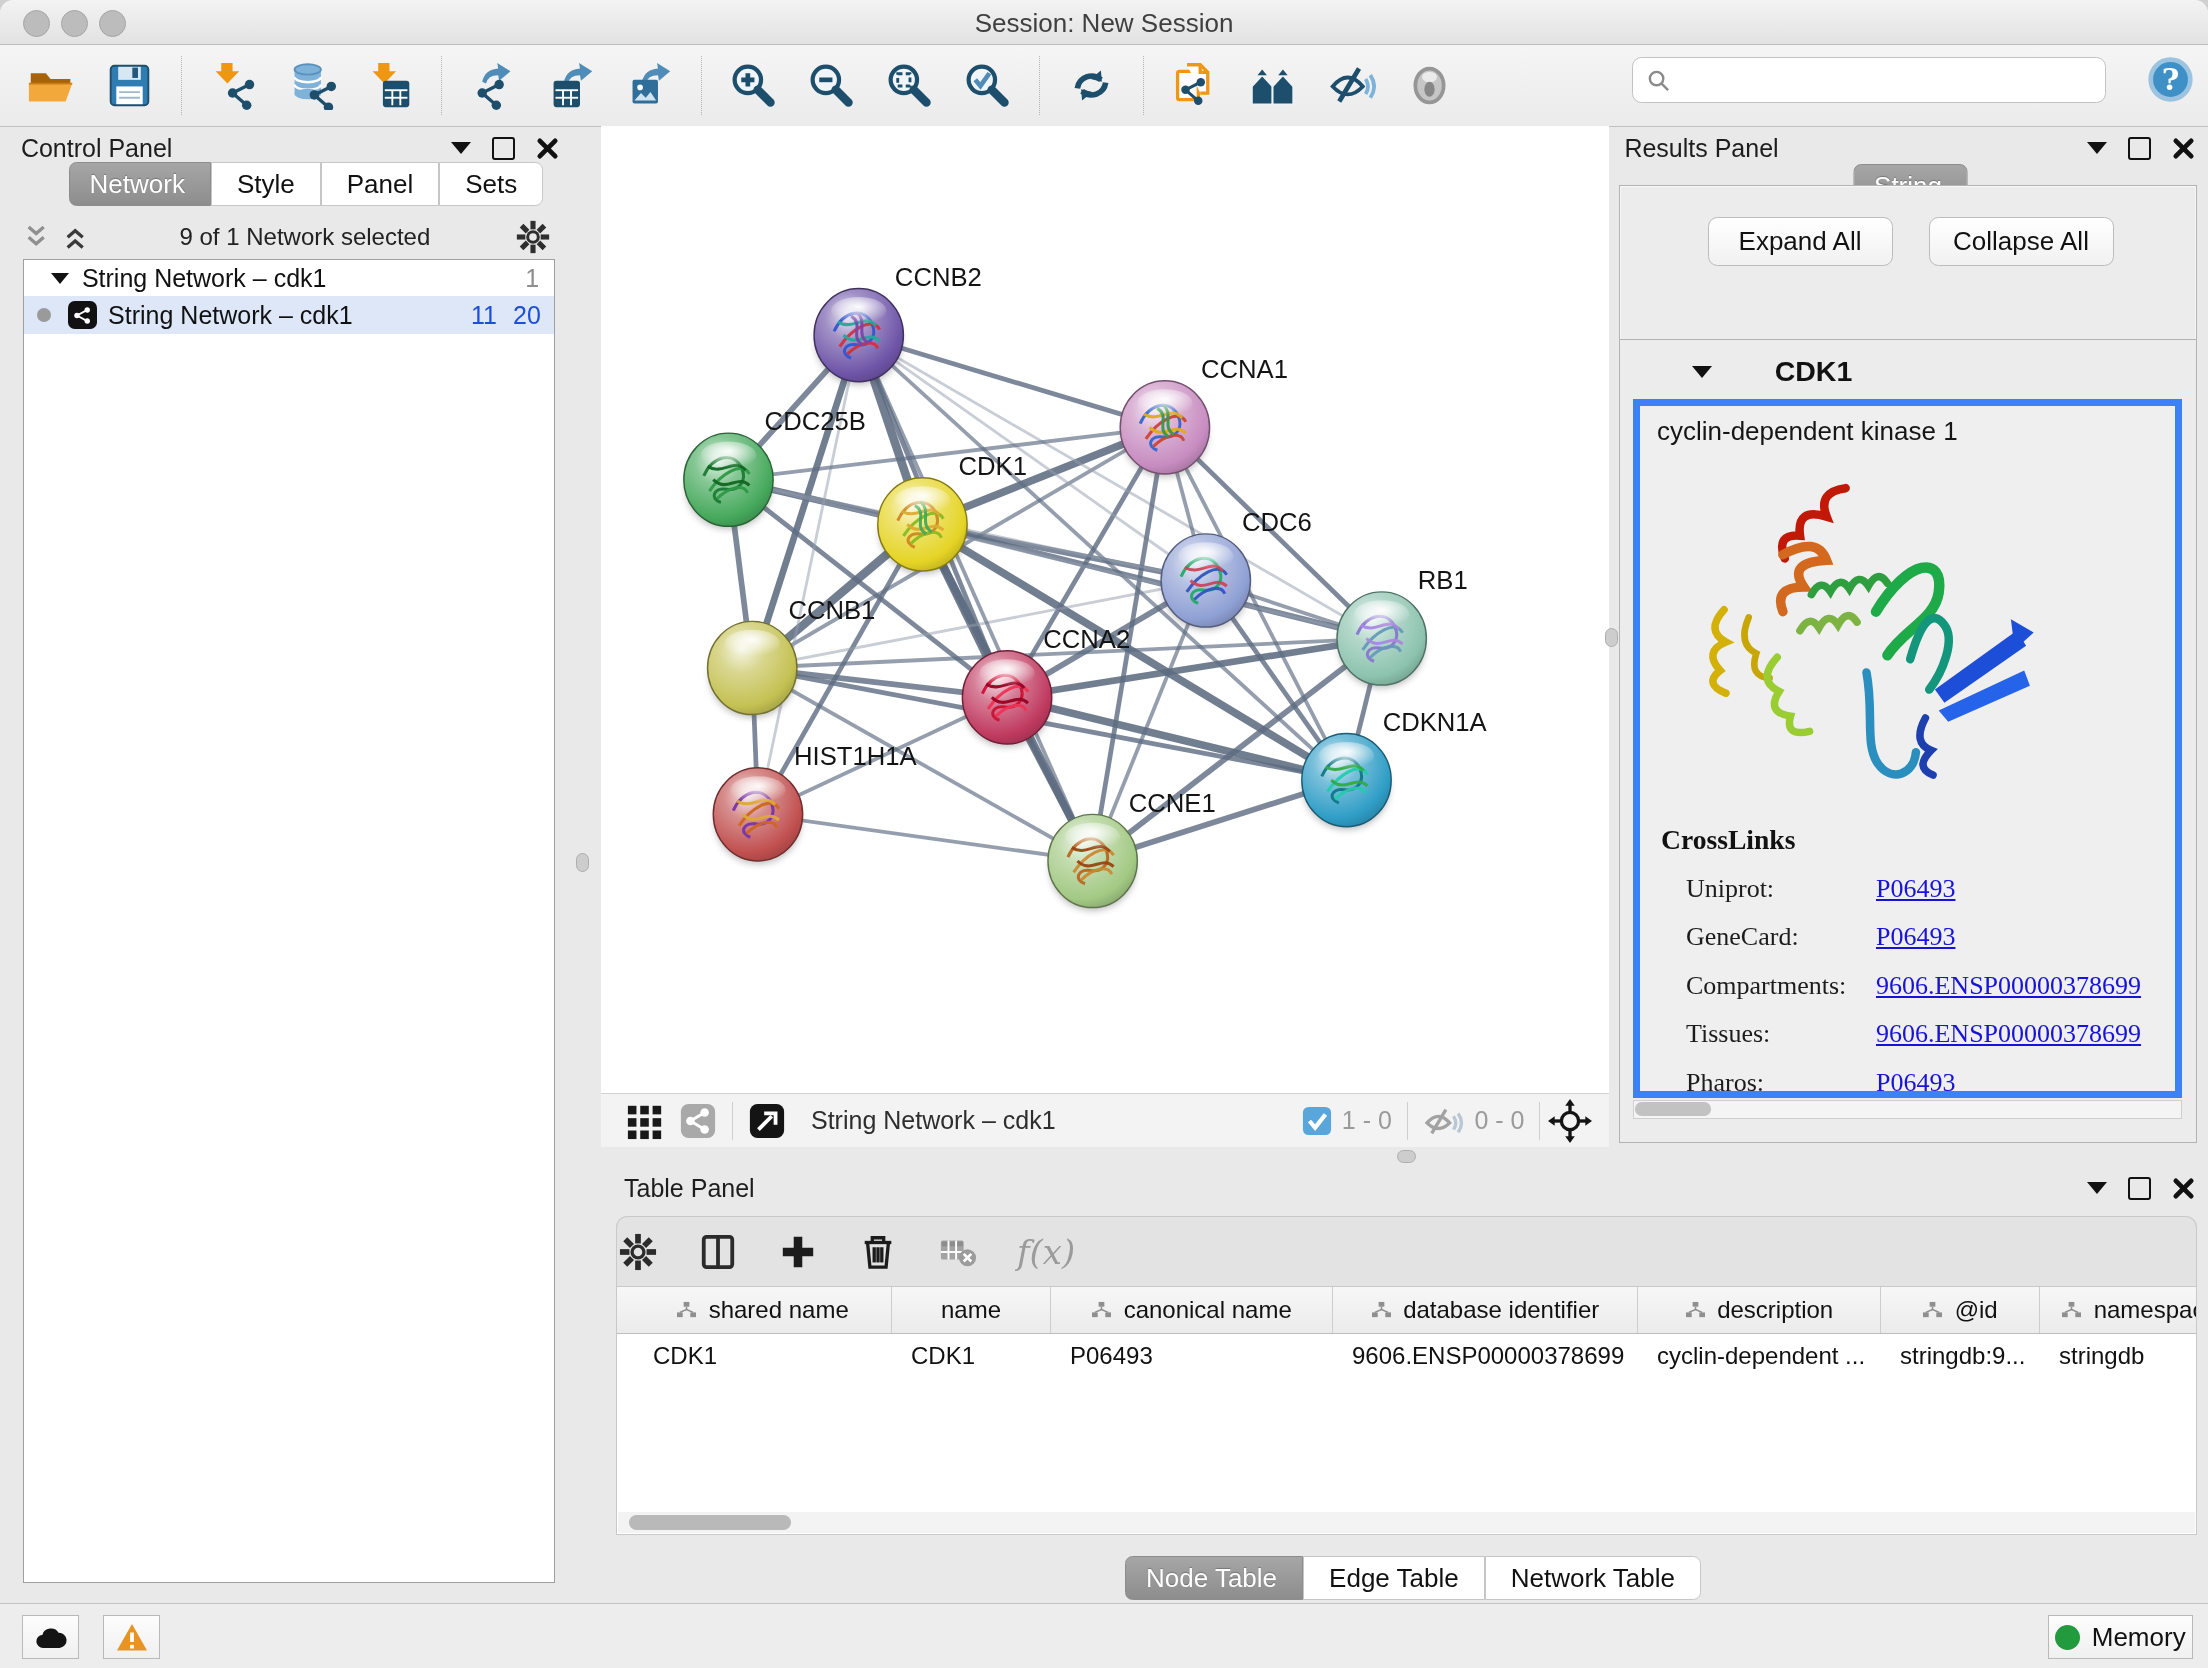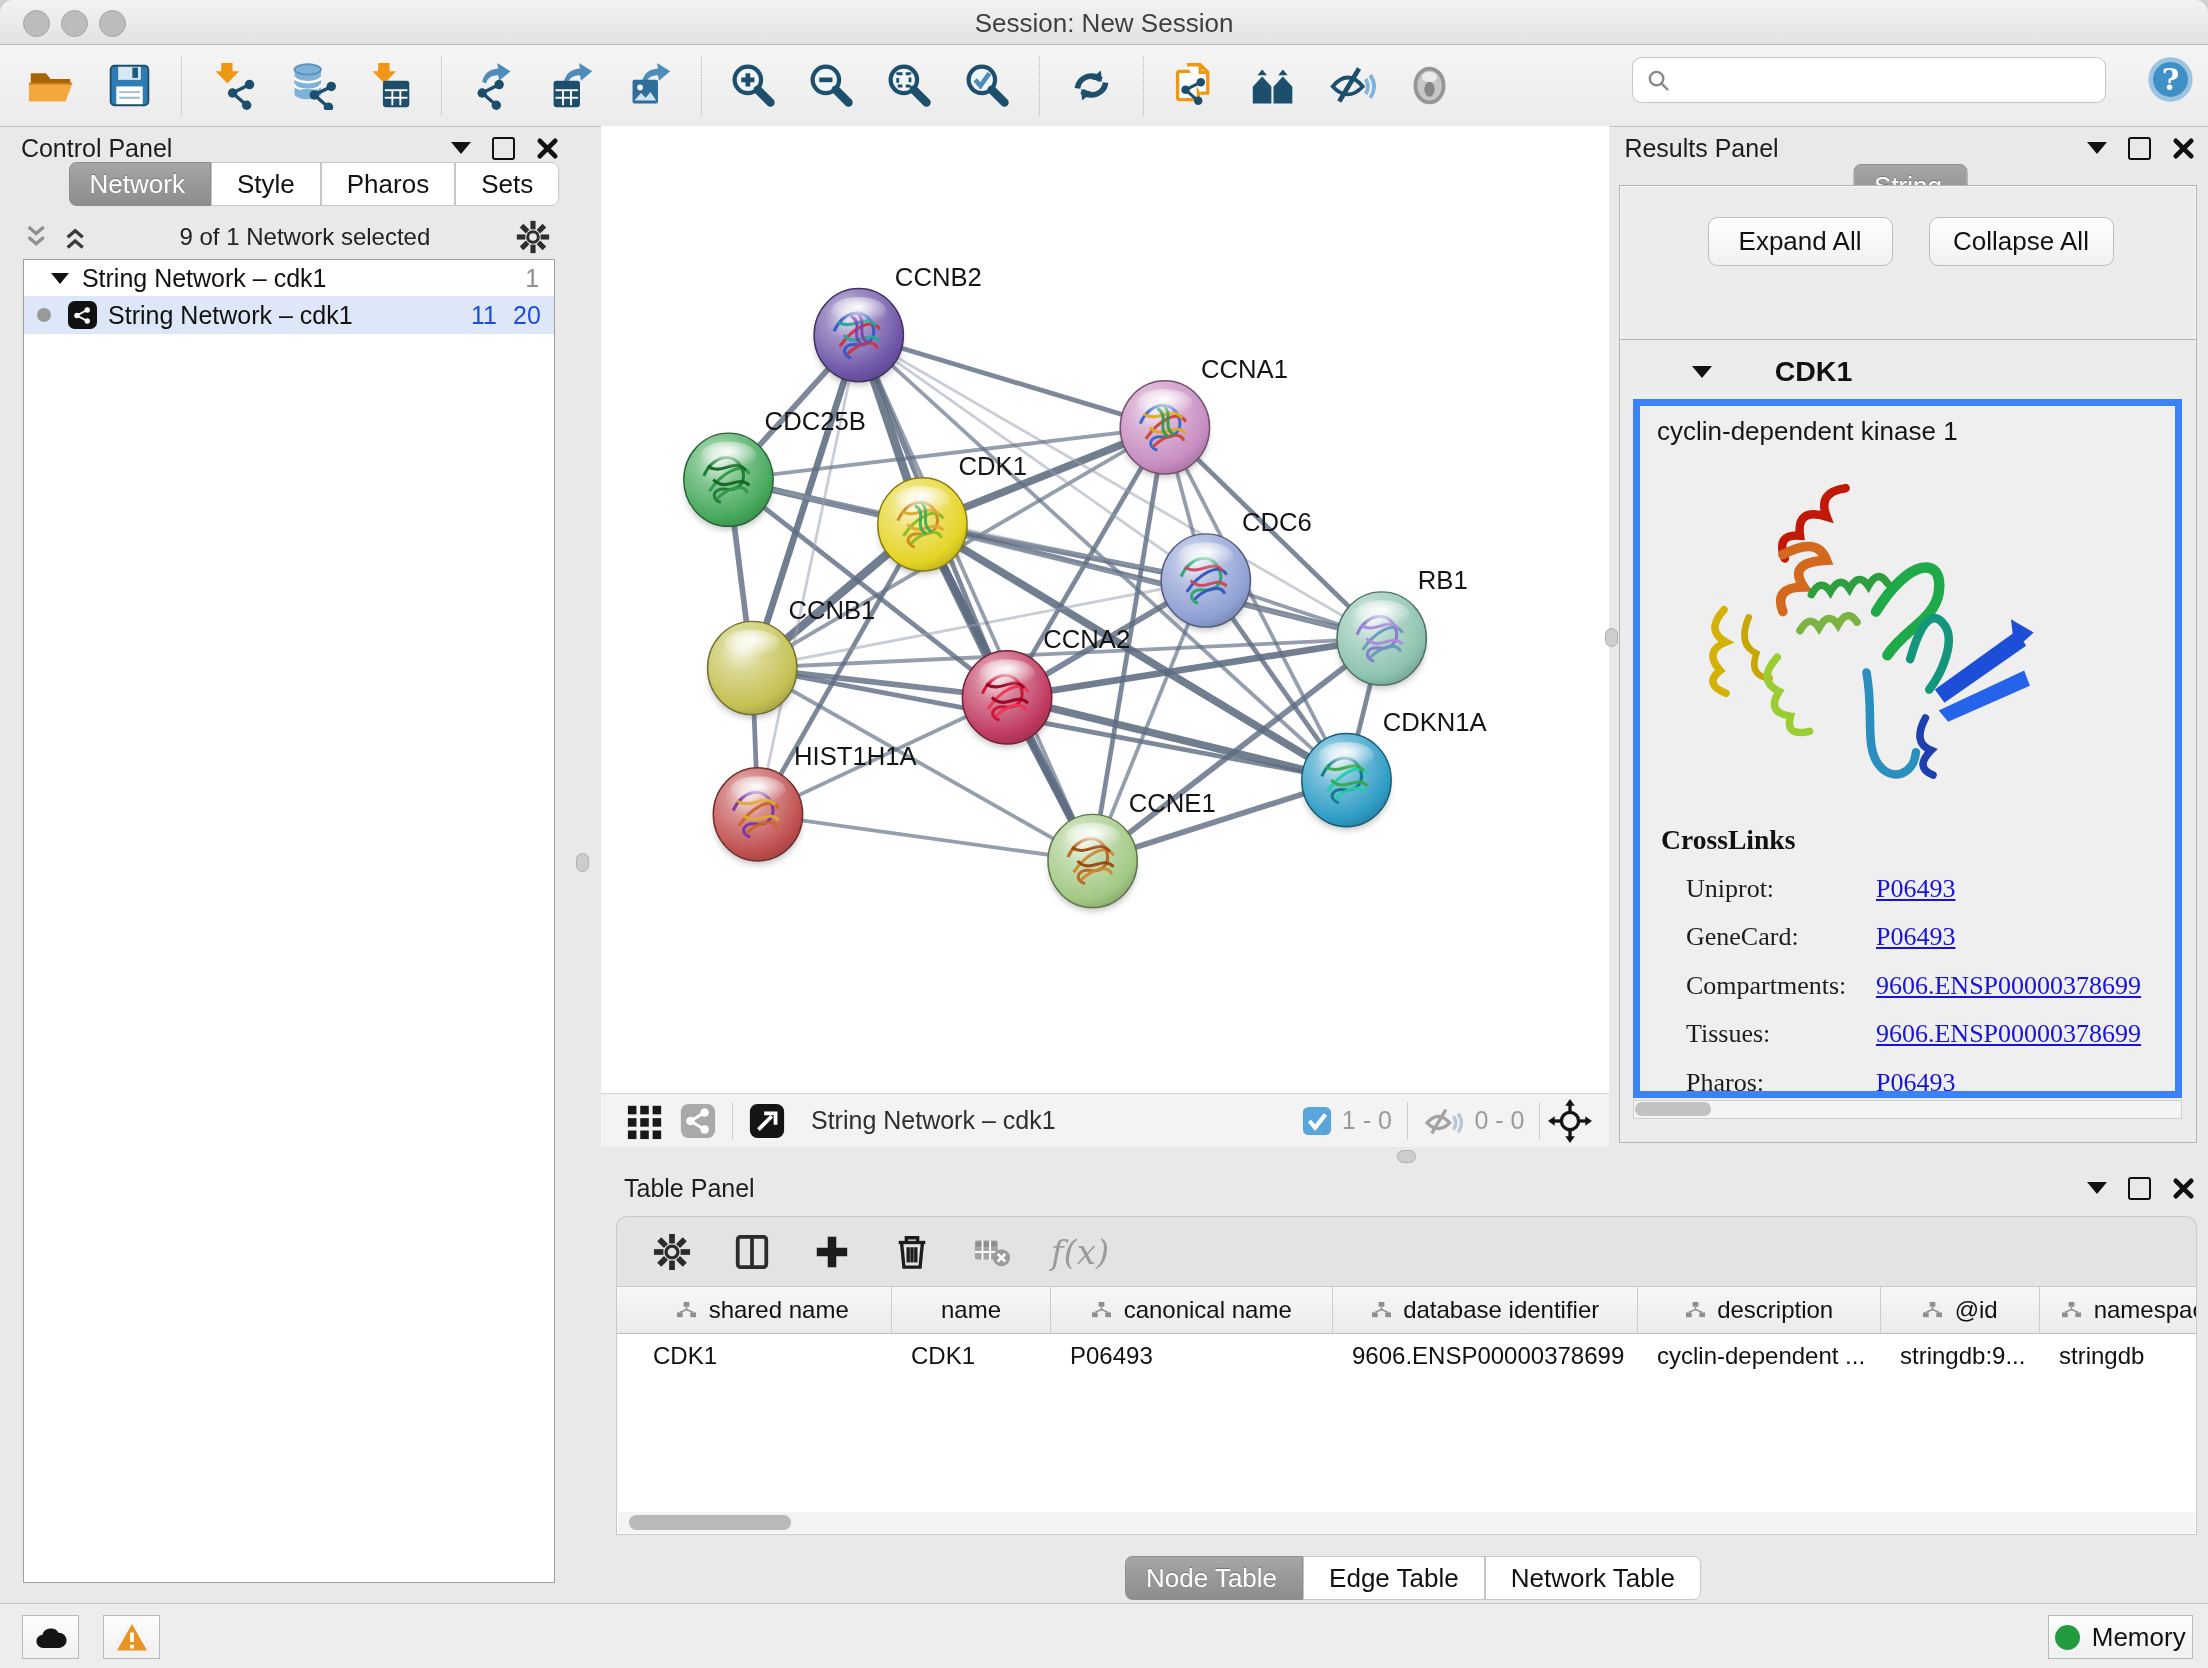--- a/index.html
+++ b/index.html
@@ -75,21 +75,21 @@
   .xl-title{position:absolute;left:21px;top:418px;font-family:"Liberation Serif",serif;font-weight:bold;font-size:27.6px;color:#111;}
   .xl-row{position:absolute;left:46px;width:495px;display:flex;font-family:"Liberation Serif",serif;font-size:26px;}
   .xl-label{width:190px;color:#1c1c1c;}
   .xl-link{text-decoration:underline;}
   .rp-hscroll{position:absolute;left:13.3px;right:13.3px;bottom:23px;height:17px;background:#f4f4f4;border:1px solid #cfcfcf;}
   .rp-hscroll .thumb{position:absolute;left:1px;top:1px;width:76px;height:13.3px;background:#c2c2c2;border-radius:6.7px;}
 
   
   .table-panel{position:absolute;left:601px;top:1168px;width:1607px;height:430px;}
   .tp-header{position:absolute;left:23px;right:13.3px;top:5.7px;display:flex;justify-content:space-between;align-items:center;}
-  .tp-toolbar{position:absolute;left:15px;right:11.4px;top:48px;height:70px;background:#e3e3e3;border:1px solid #c9c9c9;border-bottom:none;border-radius:11.4px 11.4px 0 0;display:flex;align-items:center;gap:38px;padding-left:34px;box-sizing:border-box;}
+  .tp-toolbar{position:absolute;left:15px;right:11.4px;top:48px;height:70px;background:#e3e3e3;border:1px solid #c9c9c9;border-bottom:none;border-radius:11.4px 11.4px 0 0;display:flex;align-items:center;gap:38px;box-sizing:border-box;}
   .tp-toolbar .tb-btn{width:42px;height:42px;}
   .tp-toolbar .tb-btn svg{width:38px;height:38px;}
   .fx{font-family:"DejaVu Serif",serif;font-style:italic;font-size:34px;color:#9b9b9b;}
   .tp-table{position:absolute;left:15px;right:11.4px;top:118px;height:247px;background:#fff;border:1px solid #c9c9c9;overflow:hidden;}
   .tp-headrow{position:absolute;left:0;top:0;height:46px;right:0;background:linear-gradient(#f7f7f7,#ebebeb);border-bottom:1px solid #bdbdbd;display:flex;}
   .tp-hcell{display:flex;align-items:center;justify-content:center;gap:11.4px;font-size:24px;color:#111;border-right:1px solid #cdcdcd;box-sizing:border-box;flex:none;overflow:hidden;white-space:nowrap;}
   .tp-row{position:absolute;left:0;top:46px;height:46px;right:0;display:flex;}
   .tp-cell{display:flex;align-items:center;padding-left:19px;font-size:24px;color:#111;box-sizing:border-box;flex:none;overflow:hidden;white-space:nowrap;}
   .tp-hscroll{position:absolute;left:1px;right:1px;bottom:1px;height:21px;background:#f3f3f3;}
   .tp-hscroll .thumb{position:absolute;left:11.4px;top:2.9px;width:162px;height:15px;background:#b9b9b9;border-radius:7.6px;}
@@ -338,21 +338,21 @@
         <span class="ctl-close">
             <svg viewBox="0 0 24 24">
               <path d="M4 4 L20 20 M20 4 L4 20" stroke="#111" stroke-width="5" stroke-linecap="round"></path>
             </svg>
           </span>
       </span>
     </div>
     <div class="cp-tabs" id="cp-tabs">
         <span class="tab-btn sel">Network</span>
         <span class="tab-btn">Style</span>
-        <span class="tab-btn">Pharos</span>
+        <span class="tab-btn">Panel</span>
         <span class="tab-btn">Sets</span>
       </div>
     <div class="cp-listbar">
       <svg width="32" height="28.5" viewBox="0 0 34 30">
           <path d="M6 4 l8 7 8 -7 M6 15 l8 7 8 -7" stroke="#8f8f8f" stroke-width="3.5" fill="none"></path>
         </svg>
       <svg width="32" height="28.5" viewBox="0 0 34 30" style="margin-left:7.6px">
           <path d="M6 26 l8 -7 8 7 M6 15 l8 -7 8 7" stroke="#3a3a3a" stroke-width="3.5" fill="none"></path>
         </svg>
       <span class="status">9 of 1 Network selected</span>

